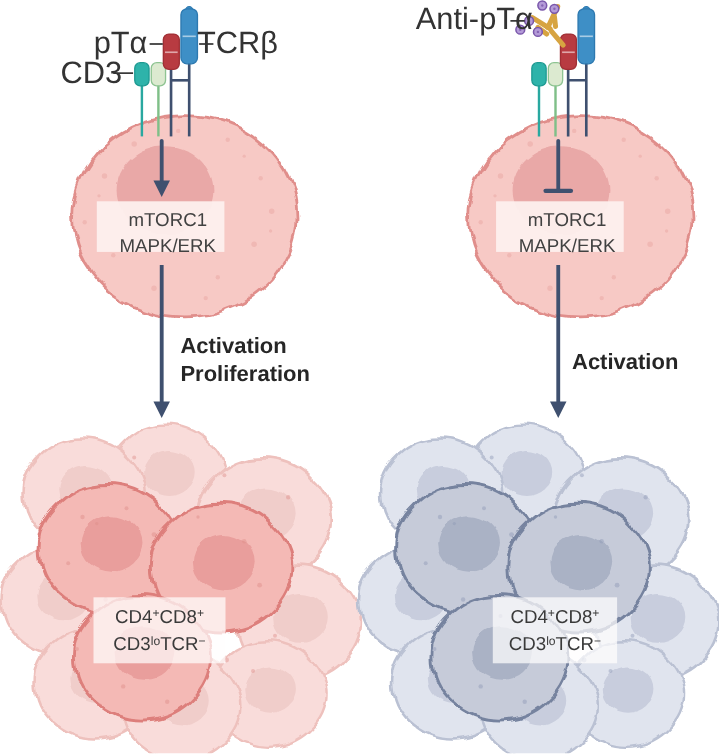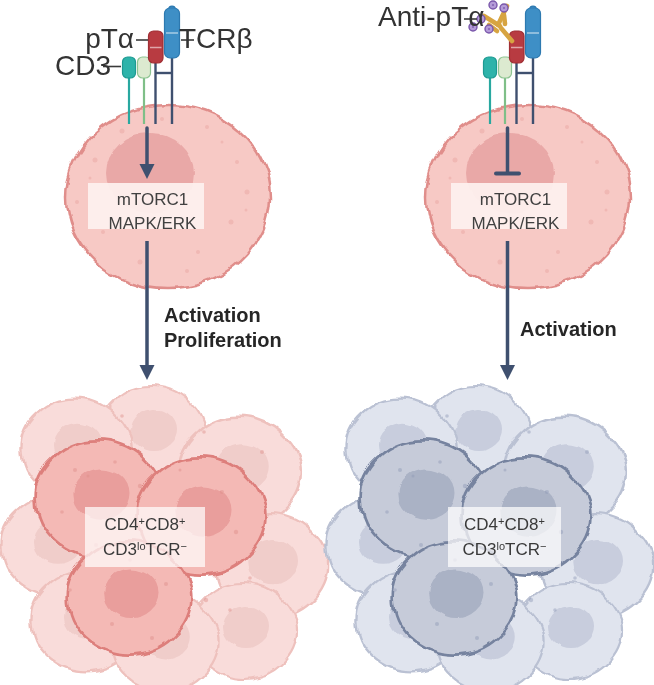--- a/index.html
+++ b/index.html
@@ -15,21 +15,21 @@
   .dots circle{fill:var(--cd);opacity:.45;}
 
   .lbl{position:absolute;color:#333333;font-size:28px;line-height:22px;white-space:nowrap;}
   .lbl.right{text-align:right;}
 
   .sigbox{position:absolute;width:116px;height:46px;background:rgba(253,241,239,.93);
           color:#414141;font-size:17px;line-height:24px;padding:5px 0 0 13px;box-sizing:border-box;text-align:center;}
   .outcome{position:absolute;font-weight:bold;color:#262626;font-size:20px;line-height:25px;white-space:nowrap;}
   .clbox{position:absolute;width:120px;height:60px;background:rgba(255,253,253,.72);
          color:#3a3a3a;font-size:17px;line-height:25px;text-align:center;
-         padding-top:5px;box-sizing:border-box;white-space:nowrap;}
+         padding-top:5px;box-sizing:border-box;white-space:nowrap;margin-top:36px;}
   .clbox sup{font-size:11px;line-height:0;vertical-align:5px;}
 </style>
 </head>
 <body>
 
 <div id="canvas">
 
 <svg id="scene" width="654" height="685" viewBox="0 0 654 685">
   <defs>
     <filter id="wob" x="-30%" y="-30%" width="160%" height="160%">

